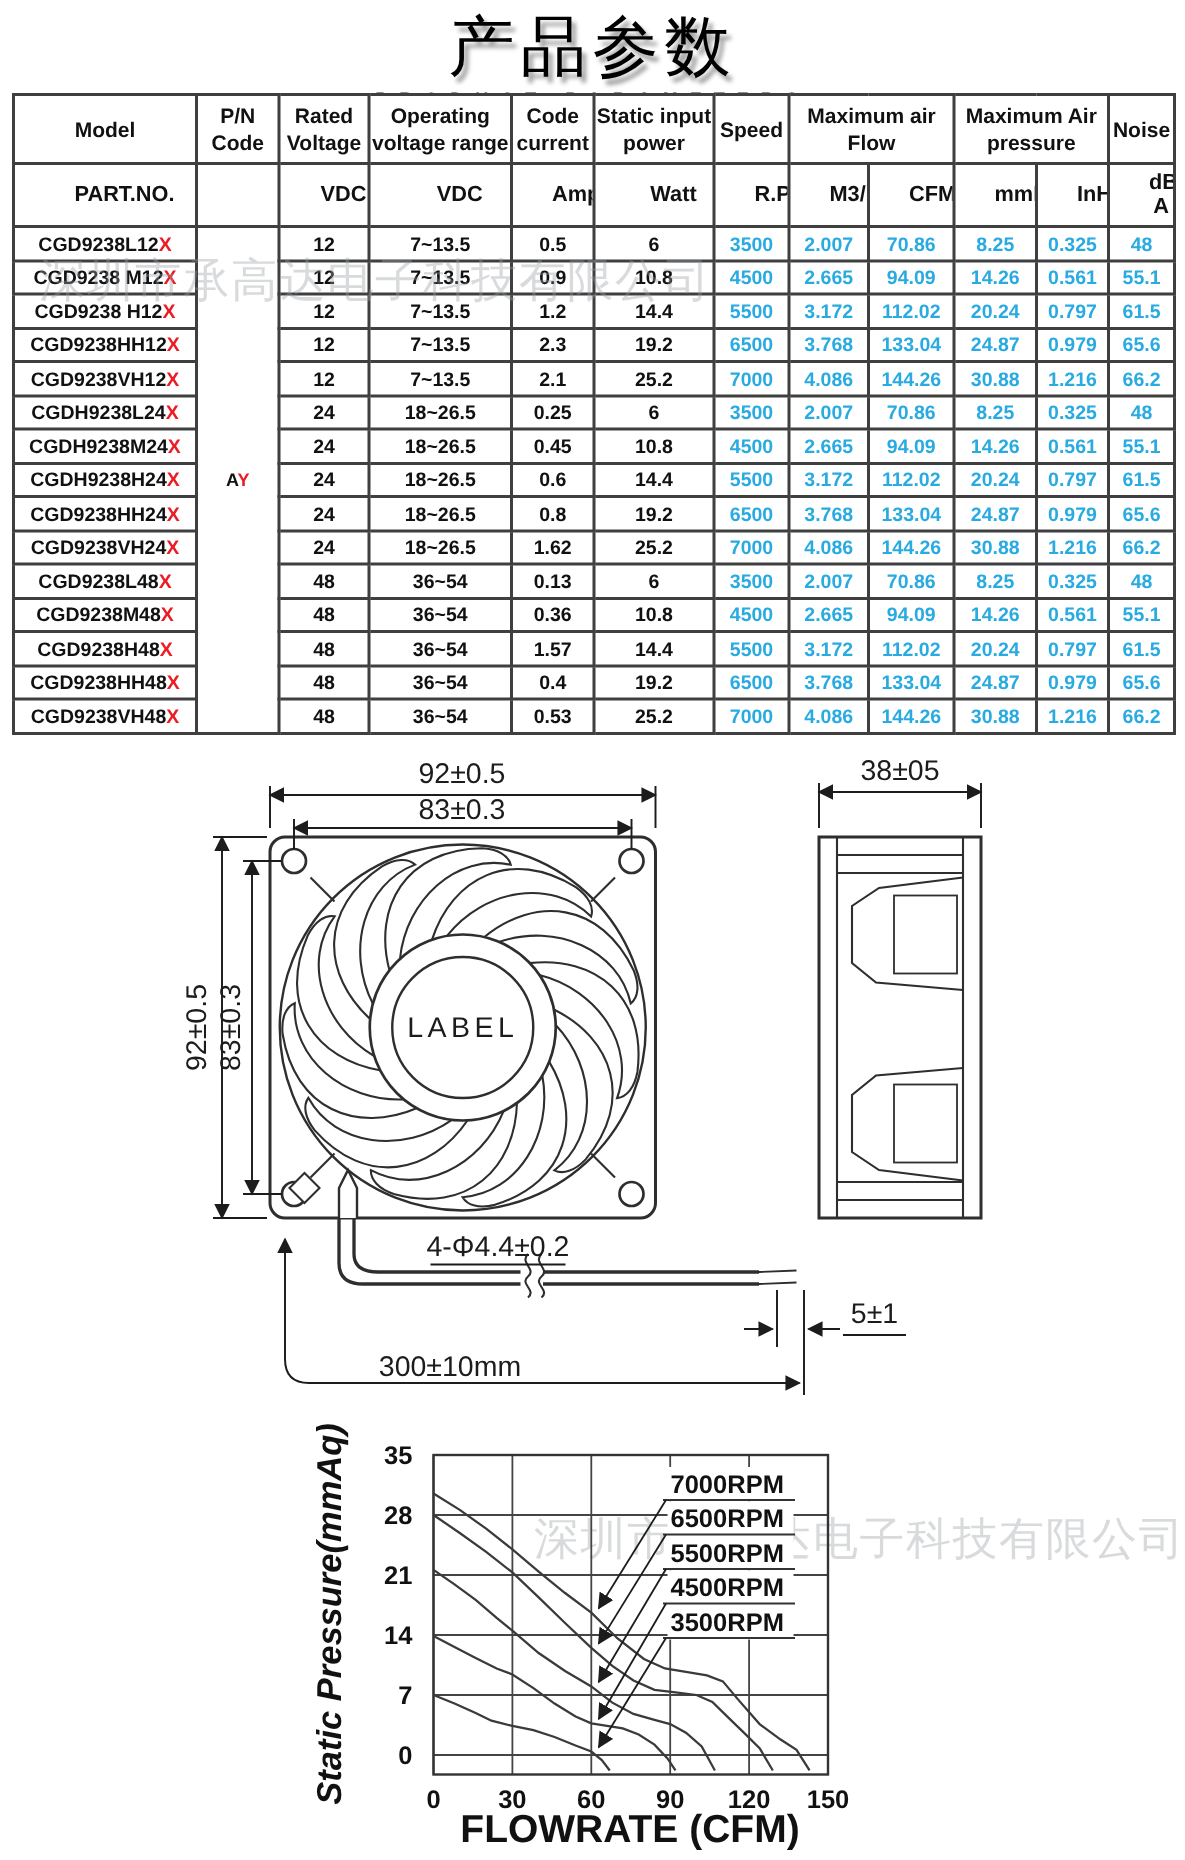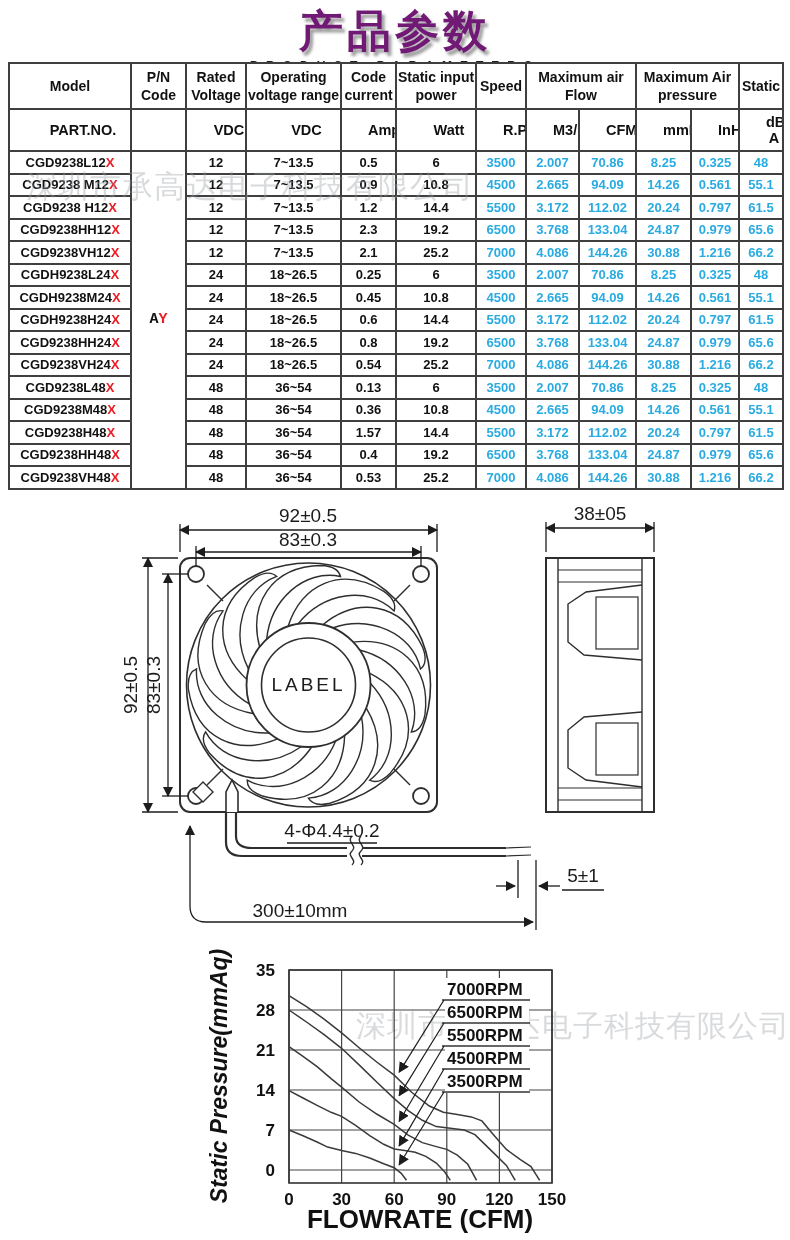--- a/index.html
+++ b/index.html
@@ -1,37 +1,37 @@
 <!DOCTYPE html>
 <html><head>
 <meta charset="utf-8">
 <style>
   html,body{margin:0;padding:0;background:#ffffff;}
   .page{position:relative;width:790px;height:1240px;background:#fff;overflow:hidden;
         font-family:"Liberation Sans","DejaVu Sans",sans-serif;color:#111;}
   
   .hdr{position:absolute;top:0;left:0;width:790px;text-align:center;}
-  .hdr h1{margin:2px 0 0 0;font-size:44px;font-weight:700;letter-spacing:4px;color:#701a75;
+  .hdr h1{margin:2px 0 0 0;font-size:44px;font-weight:400;letter-spacing:4px;color:#000000;
           text-shadow:3px 4px 3px rgba(0,0,0,0.38);}
   .hdr .sub{margin-top:-2px;font-size:12px;font-weight:bold;letter-spacing:8px;color:#1c1c1c;}
   
   .wm{position:absolute;color:#9aa0a6;opacity:0.38;white-space:nowrap;pointer-events:none;font-weight:normal;}
   .wm1{left:26px;top:166px;font-size:31px;letter-spacing:1px;z-index:6;}
   .wm2{left:356px;top:1006px;font-size:30px;letter-spacing:1px;z-index:1;}
   
   .tblwrap{position:absolute;left:8px;top:62px;z-index:2;}
   table{border-collapse:collapse;table-layout:fixed;width:774px;background:#fff;}
   th,td{border:2px solid #3f3f3f;text-align:center;vertical-align:middle;padding:0;
         font-weight:bold;color:#111;overflow:hidden;}
   thead tr.r1 th{height:44px;font-size:14px;line-height:1.3;}
   thead tr.r2 th{height:40px;font-size:14.5px;padding-left:26px;}
   tbody td{height:20.5px;font-size:13px;}
   td.cyan{color:#29abe2;}
   span.red{color:#ec1c24;}
-  td.cell-pn{font-size:15px;font-family:Liberation Mono, monospace;}
+  td.cell-pn{font-size:12px;}
   
   .draw{position:absolute;left:0;top:490px;z-index:2;}
   .chart{position:absolute;left:0;top:930px;z-index:2;}
   svg text{font-family:"Liberation Sans","DejaVu Sans",sans-serif;}
   .dimtxt{font-size:19px;fill:#1c1c1c;}
   .lineart{stroke:#2e2e2e;fill:none;}
 </style>
 </head>
 <body>
 <div class="page">
@@ -64,21 +64,21 @@
         <tr class="r1">
           <th>Model</th>
           <th>P/N Code</th>
           <th>Rated Voltage</th>
           <th>Operating voltage range</th>
           <th>Code current</th>
           <th>Static input power</th>
           <th>Speed</th>
           <th colspan="2">Maximum air Flow</th>
           <th colspan="2">Maximum Air pressure</th>
-          <th>Static</th>
+          <th>Noise</th>
         </tr>
         <tr class="r2">
           <th>PART.NO.</th>
           <th></th>
           <th>VDC</th>
           <th>VDC</th>
           <th>Amp</th>
           <th>Watt</th>
           <th>R.P.M</th>
           <th>M3/min</th>
@@ -204,21 +204,21 @@
             <td class="cyan">3.768</td>
             <td class="cyan">133.04</td>
             <td class="cyan">24.87</td>
             <td class="cyan">0.979</td>
             <td class="cyan">65.6</td>
           </tr>
           <tr>
             <td><span>CGD9238VH24</span><span class="red">X</span></td>
             <td>24</td>
             <td>18~26.5</td>
-            <td>0.54</td>
+            <td>1.62</td>
             <td>25.2</td>
             <td class="cyan">7000</td>
             <td class="cyan">4.086</td>
             <td class="cyan">144.26</td>
             <td class="cyan">30.88</td>
             <td class="cyan">1.216</td>
             <td class="cyan">66.2</td>
           </tr>
           <tr>
             <td><span>CGD9238L48</span><span class="red">X</span></td>

